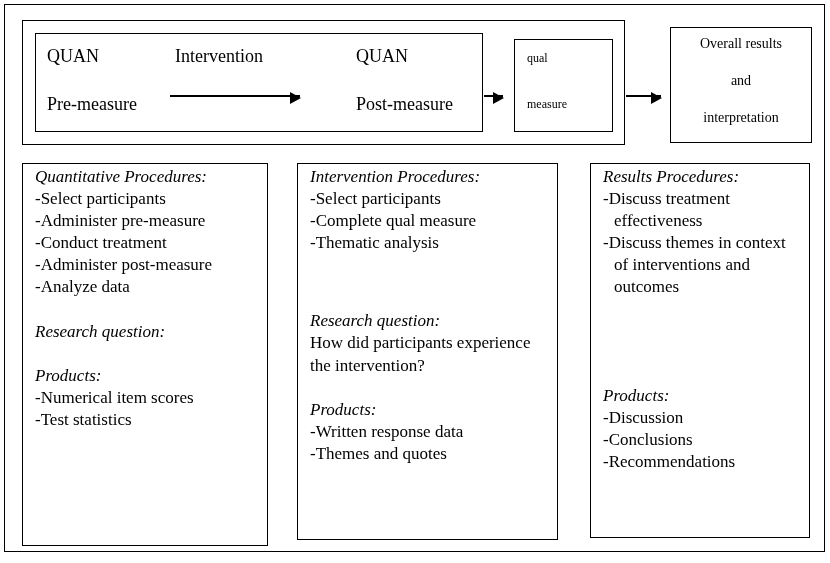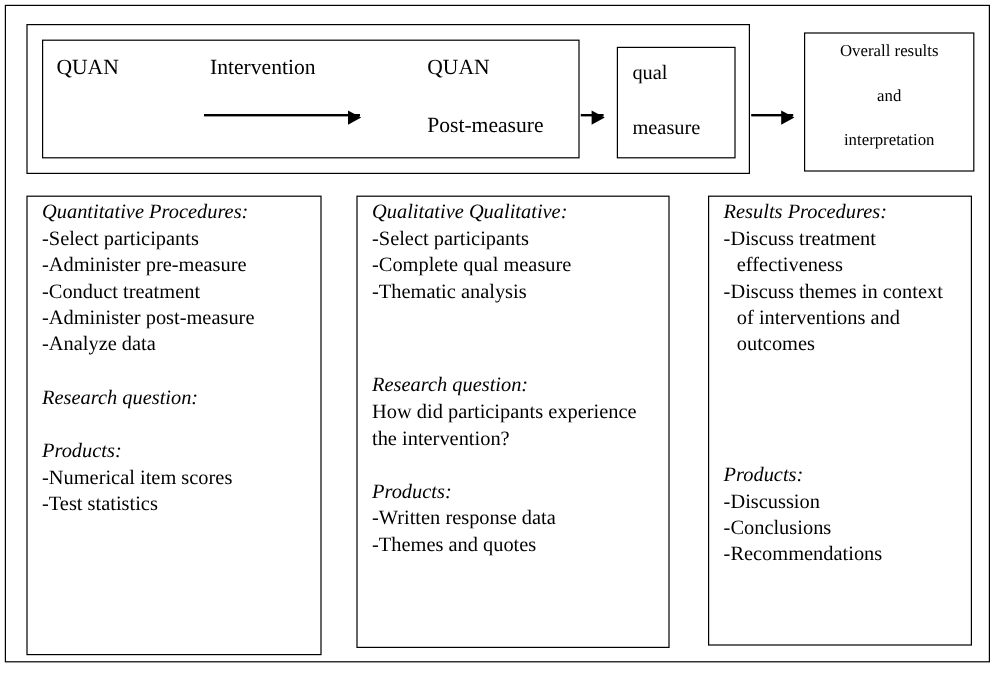--- a/index.html
+++ b/index.html
@@ -88,21 +88,21 @@
   
   #qual-box {
     left: 514px;
     top: 39px;
     width: 99px;
     height: 93px;
   }
   #qual-box .cell {
     position: absolute;
     left: 12px;
-    font-size: 17px;
+    font-size: 12px;
     white-space: nowrap;
   }
   #qual-line-1 { top: 11px; }
   #qual-line-2 { top: 57px; }
 
   
   #overall-box {
     left: 670px;
     top: 27px;
     width: 142px;
@@ -157,20 +157,21 @@
 <body>
 
 <div id="page">
 
   <div class="page-frame"></div>
 
   <div class="top-frame"></div>
 
   <div class="box" id="quan-box">
     <div class="cell" id="quan-pre-label">QUAN</div>
+    <div class="cell" id="quan-pre-value">Pre-measure</div>
     <div class="cell" id="intervention-label">Intervention</div>
     <div class="cell" id="quan-post-label">QUAN</div>
     <div class="cell" id="quan-post-value">Post-measure</div>
   </div>
 
   <div class="arrow" id="arrow-intervention"></div>
   <div class="arrow" id="arrow-to-qual"></div>
   <div class="arrow" id="arrow-to-overall"></div>
 
   <div class="box" id="qual-box">
@@ -193,21 +194,21 @@
     <div class="col-item">-Analyze data</div>
     <div class="spacer-md"></div>
     <div class="col-head">Research question:</div>
     <div class="spacer-md"></div>
     <div class="col-head">Products:</div>
     <div class="col-item">-Numerical item scores</div>
     <div class="col-item">-Test statistics</div>
   </div>
 
   <div class="column" id="col-qualitative">
-    <div class="col-head">Qualitative Qualitative:</div>
+    <div class="col-head">Intervention Procedures:</div>
     <div class="col-item">-Select participants</div>
     <div class="col-item">-Complete qual measure</div>
     <div class="col-item">-Thematic analysis</div>
     <div class="spacer-xl"></div>
     <div class="col-head">Research question:</div>
     <div class="col-text">How did participants experience the intervention?</div>
     <div class="spacer-md"></div>
     <div class="col-head">Products:</div>
     <div class="col-item">-Written response data</div>
     <div class="col-item">-Themes and quotes</div>

